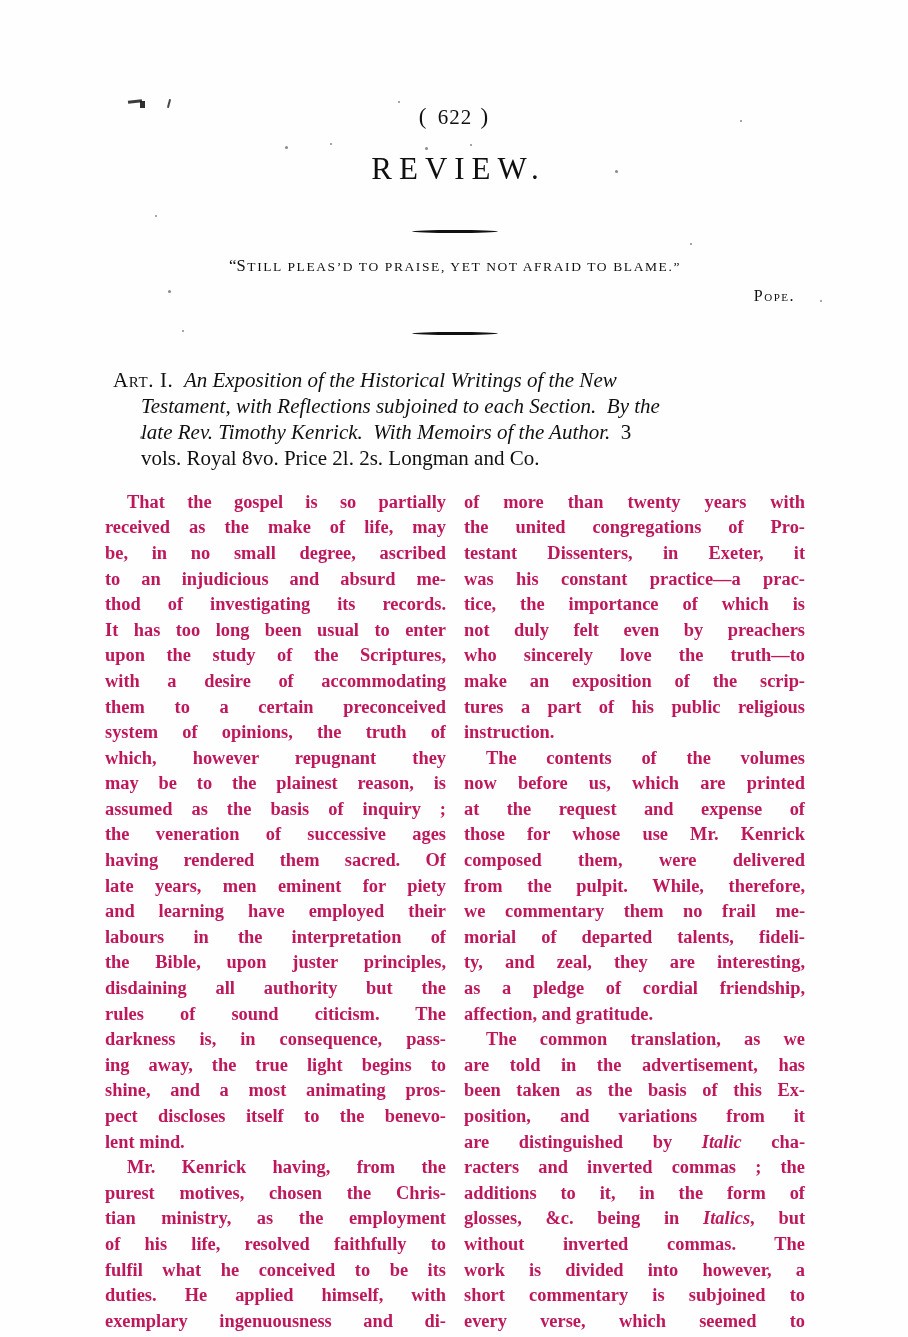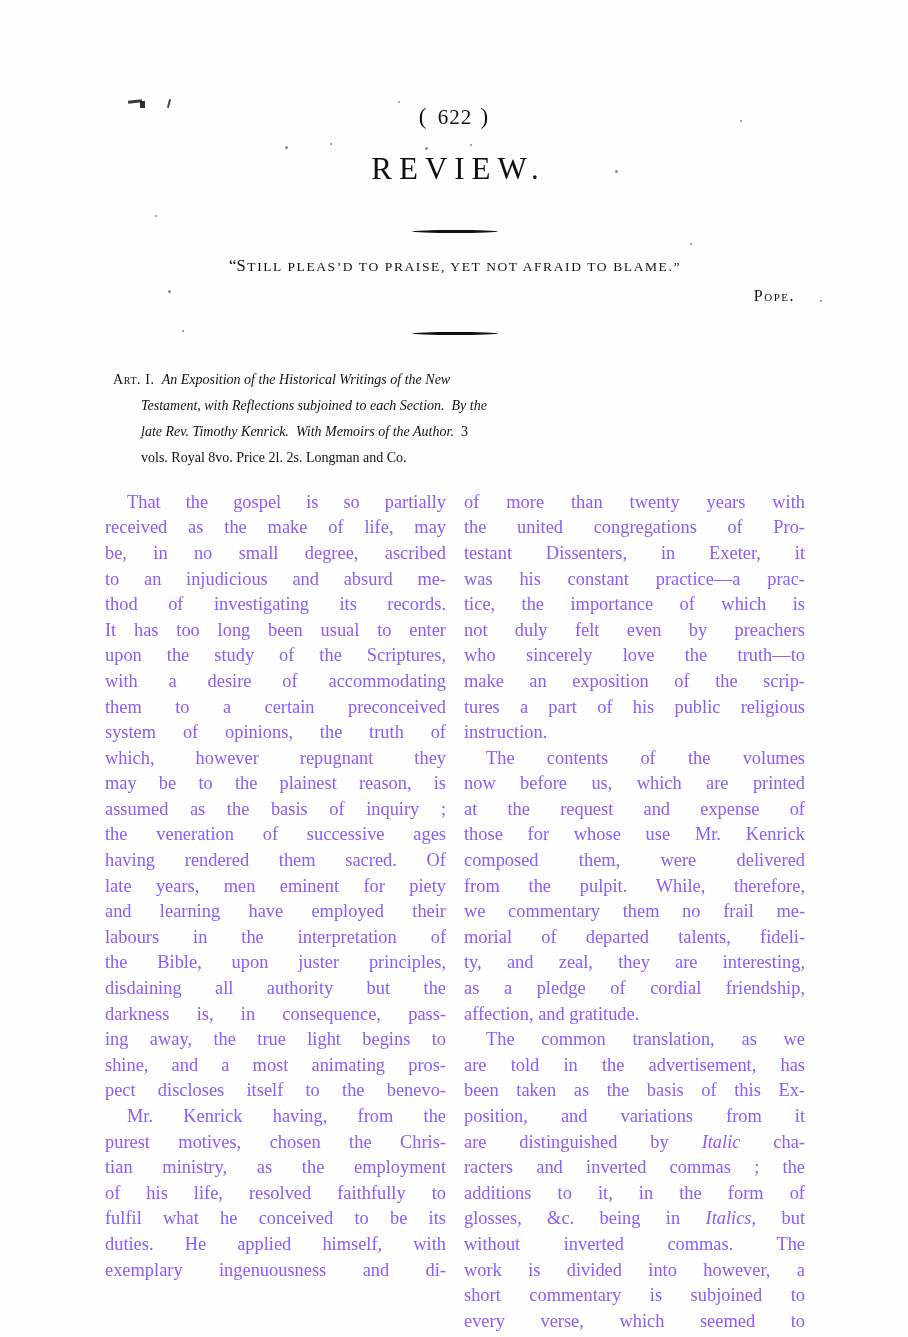--- a/index.html
+++ b/index.html
@@ -114,21 +114,21 @@
     font-size: 16px;
     letter-spacing: 1.5px;
     font-variant: small-caps;
     margin-top: 11px;
     padding-right: 10px;
   }
 
   
   .art-head {
     margin-top: 32px;
-    font-size: 14px;
+    font-size: 21px;
     line-height: 26px;
     text-align: justify;
     padding-left: 8px;
   }
   .art-head .artno {
     font-variant: small-caps;
     letter-spacing: .6px;
     font-style: normal;
   }
   .art-head .ttl {
@@ -165,21 +165,21 @@
   .col p .ln {
     text-align: justify;
     text-align-last: justify;
   }
   .col p .ln.last { text-align-last: left; }
   .col p .ln.ind { text-indent: 22px; }
 
   .ital { font-style: italic; }
 
   
-  .col p { color: #8b5cf6; }
+  .col p { color: #be185d; font-weight: bold; }
 </style>
 </head>
 <body>
 
 <div class="page">
 
   <div class="corner-mark"></div>
   <div class="corner-mark2"></div>
   <div class="corner-tick"></div>
   <div class="speckle" style="left:285px;top:146px;width:3px;height:3px;"></div>
@@ -238,24 +238,26 @@
             <span class="ln">which, however repugnant they</span>
             <span class="ln">may be to the plainest reason, is</span>
             <span class="ln">assumed as the basis of inquiry ;</span>
             <span class="ln">the veneration of successive ages</span>
             <span class="ln">having rendered them sacred.  Of</span>
             <span class="ln">late years, men eminent for piety</span>
             <span class="ln">and learning have employed their</span>
             <span class="ln">labours in the interpretation of</span>
             <span class="ln">the Bible, upon juster principles,</span>
             <span class="ln">disdaining all authority but the</span>
+            <span class="ln">rules of sound citicism.    The</span>
             <span class="ln">darkness is, in consequence, pass-</span>
             <span class="ln">ing away, the true light begins to</span>
             <span class="ln">shine, and a most animating pros-</span>
             <span class="ln">pect discloses itself to the benevo-</span>
+            <span class="ln last">lent mind.</span>
           </p>
           <p>
             <span class="ln ind">Mr. Kenrick having, from the</span>
             <span class="ln">purest motives, chosen the Chris-</span>
             <span class="ln">tian ministry, as the employment</span>
             <span class="ln">of his life, resolved faithfully to</span>
             <span class="ln">fulfil what he conceived to be its</span>
             <span class="ln">duties.   He applied himself, with</span>
             <span class="ln">exemplary ingenuousness and di-</span>
           </p>

